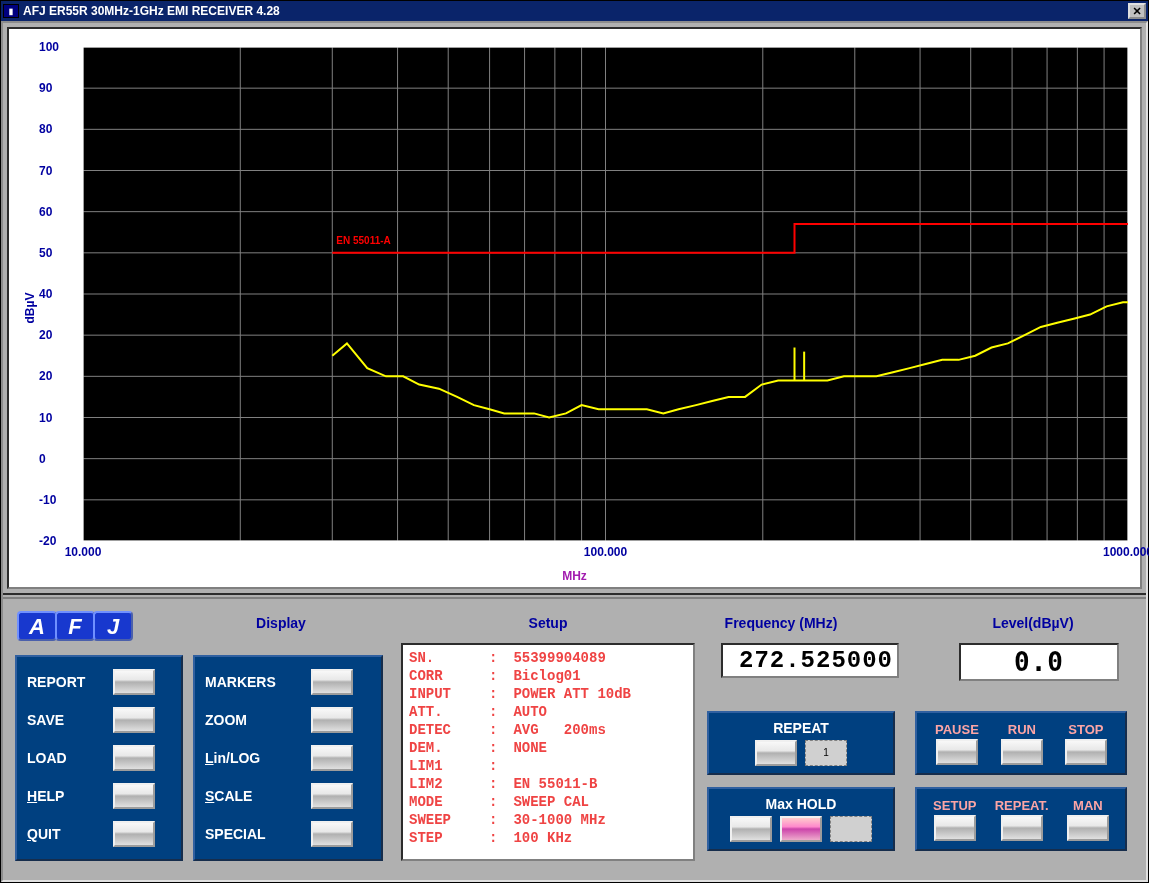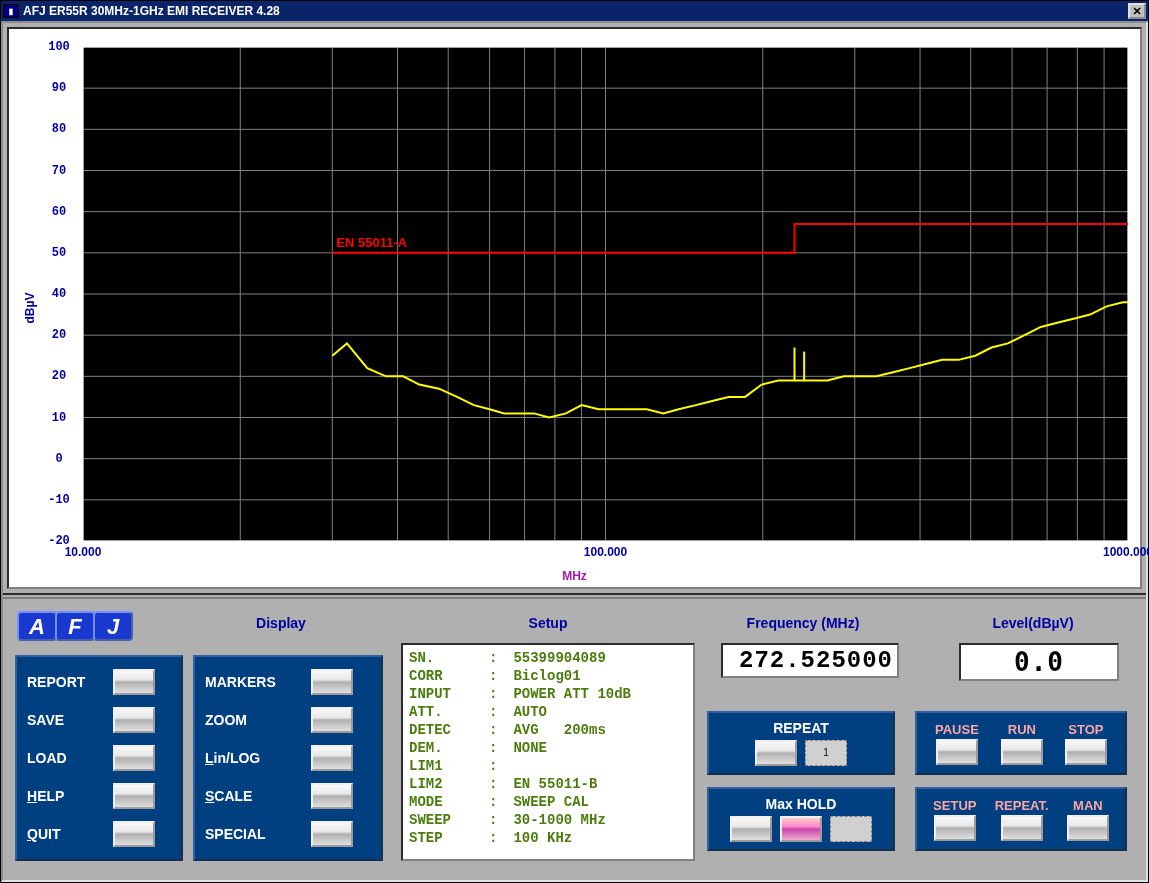--- a/index.html
+++ b/index.html
@@ -56,23 +56,23 @@
   .y-axis-label {
     position: absolute; left: 6px; top: 50%;
     transform: translateY(-50%) rotate(-90deg);
     transform-origin: center center;
     color: #0000a0; font-size: 12px; font-weight: bold;
   }
   .x-axis-label {
     position: absolute; bottom: 4px; left: 50%; transform: translateX(-50%);
     color: #a21caf; font-size: 12px; font-weight: bold;
   }
-  .y-tick { position: absolute; right: calc(100% - 70px); transform: translateY(-50%); color:#0000a0; font-size:12px; text-align:center; font-weight:bold; width:40px;font-family:Liberation Mono, monospace; }
+  .y-tick { position: absolute; right: calc(100% - 70px); transform: translateY(-50%); color:#0000a0; font-size:12px; text-align:left; font-weight:bold; width:40px; }
   .x-tick { position: absolute; top: 516px; transform: translateX(-50%); color:#0000a0; font-size:12px; font-weight:bold; }
-  .limit-label { position:absolute; color:#ff0000; font-size:13px; font-weight:bold; }
+  .limit-label { position:absolute; color:#ff0000; font-size:10px; font-weight:bold; }
 
   
   .divider { height: 6px; background: #b0b0b0; border-top: 2px inset #808080; border-bottom: 2px inset #808080; }
 
   
   .bottom { flex: 1; position: relative; }
 
   .afj-logo {
     position: absolute; left: 14px; top: 12px;
     display: flex; gap: 0px;
@@ -111,21 +111,21 @@
     cursor: pointer;
   }
   .btn-3d.pink { background: linear-gradient(to bottom, #fcc 0%, #f8c 40%, #c4a 50%, #eac 100%); }
   .btn-dotted { background: #d0d0d0; border:1px dashed #808080; font-size:10px; text-align:center; line-height:24px; }
 
   .setup-box {
     position:absolute; left: 398px; top: 44px; width: 294px; height: 218px;
     background:#ffffff; border: 2px inset #808080;
     padding: 4px 6px;
     font-family: "Courier New", monospace;
-    font-size: 14px; font-weight: bold; color:#4d7c0f;
+    font-size: 14px; font-weight: bold; color:#ef4444;
     line-height: 18px;
     white-space: pre;
     overflow: hidden;
   }
   .setup-row { display:flex; }
   .setup-key { width: 80px; }
   .setup-colon { width: 16px; }
 
   .lcd {
     position:absolute; background:#ffffff; border: 2px inset #808080;
@@ -234,21 +234,21 @@
     <div class="bottom">
 
       <div class="afj-logo">
         <span>A</span>
         <span>F</span>
         <span>J</span>
       </div>
 
       <div class="panel-title" style="left:218px; top:16px; width:120px;">Display</div>
       <div class="panel-title" style="left:445px; top:16px; width:200px;">Setup</div>
-      <div class="panel-title" style="left:710px; top:16px; width:180px;">Frequency (MHz)</div>
+      <div class="panel-title" style="left:688px; top:16px; width:180px;">Frequency (MHz)</div>
       <div class="panel-title" style="left:940px; top:16px; width:180px;">Level(dBµV)</div>
 
       <div class="btn-group-blue" style="left:12px; top:56px; width:168px;">
         <div class="btn-row">
             <span class="btn-label">REPORT</span>
             <div class="btn-3d"></div>
           </div>
         <div class="btn-row">
             <span class="btn-label">SAVE</span>
             <div class="btn-3d"></div>

